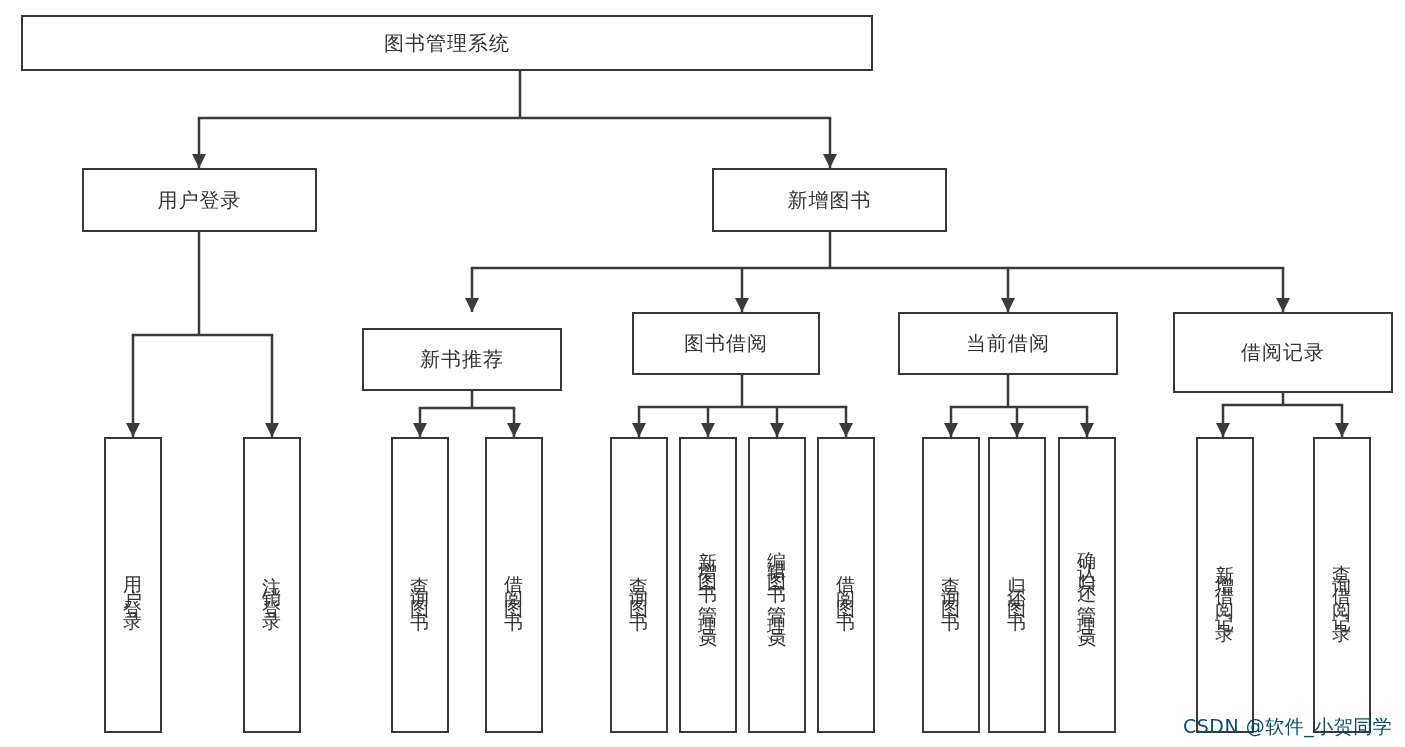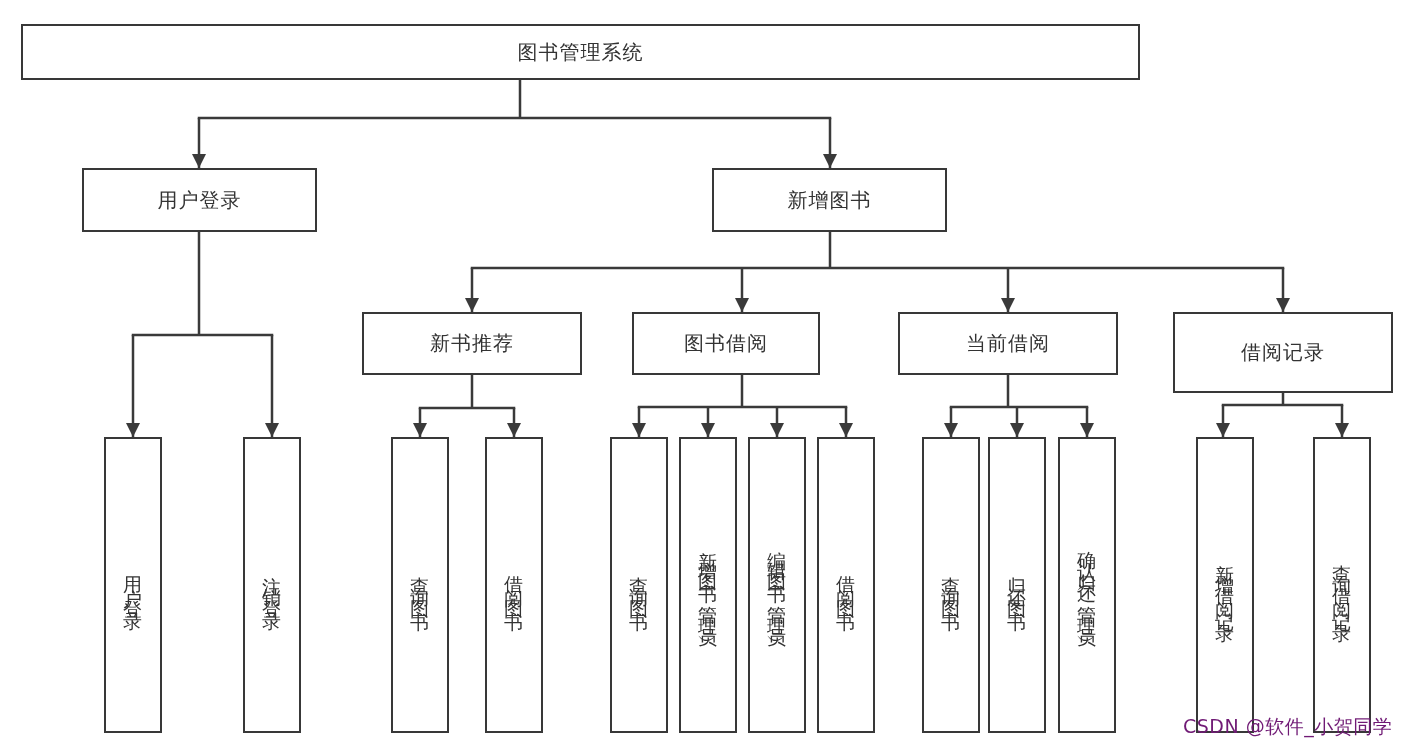--- a/index.html
+++ b/index.html
@@ -54,21 +54,21 @@
   }
   .vbox.long {
     letter-spacing: 11px;
   }
   .watermark {
     position: absolute;
     left: 1183px;
     top: 714px;
     width: 222px;
     font-size: 19px;
-    color: #701a75;
+    color: #0c4a6e;
     letter-spacing: 0.5px;
     white-space: nowrap;
     z-index: 6;
   }
 </style>
 </head>
 <body>
 
 <div class="stage">
 
@@ -106,26 +106,26 @@
     <path class="wire" d="M1008,375 L1008,407 M949.75,407 L1088.25,407"></path>
     <line class="wire" x1="951" y1="407" x2="951" y2="437" marker-end="url(#arrow)"></line>
     <line class="wire" x1="1017" y1="407" x2="1017" y2="437" marker-end="url(#arrow)"></line>
     <line class="wire" x1="1087" y1="407" x2="1087" y2="437" marker-end="url(#arrow)"></line>
 
     <path class="wire" d="M1283,375 L1283,405 M1221.75,405 L1343.25,405"></path>
     <line class="wire" x1="1223" y1="405" x2="1223" y2="437" marker-end="url(#arrow)"></line>
     <line class="wire" x1="1342" y1="405" x2="1342" y2="437" marker-end="url(#arrow)"></line>
   </svg>
 
-  <div class="node hbox" style="left:21px; top:24px; width:1119px; height:56px;">图书管理系统</div>
+  <div class="node hbox" style="left:21px; top:15px; width:852px; height:56px;">图书管理系统</div>
 
   <div class="node hbox" style="left:82px; top:168px; width:235px; height:64px;">用户登录</div>
   <div class="node hbox" style="left:712px; top:168px; width:235px; height:64px;">新增图书</div>
 
-  <div class="node hbox" style="left:362px; top:312px; width:220px; height:63px;">新书推荐</div>
+  <div class="node hbox" style="left:362px; top:328px; width:200px; height:63px;">新书推荐</div>
   <div class="node hbox" style="left:632px; top:312px; width:188px; height:63px;">图书借阅</div>
   <div class="node hbox" style="left:898px; top:312px; width:220px; height:63px;">当前借阅</div>
   <div class="node hbox" style="left:1173px; top:312px; width:220px; height:81px;">借阅记录</div>
 
   <div class="node vbox" style="left:104px; top:437px; width:58px; height:296px;">用户登录</div>
   <div class="node vbox" style="left:243px; top:437px; width:58px; height:296px;">注销登录</div>
 
   <div class="node vbox" style="left:391px; top:437px; width:58px; height:296px;">查询图书</div>
   <div class="node vbox" style="left:485px; top:437px; width:58px; height:296px;">借阅图书</div>
 

